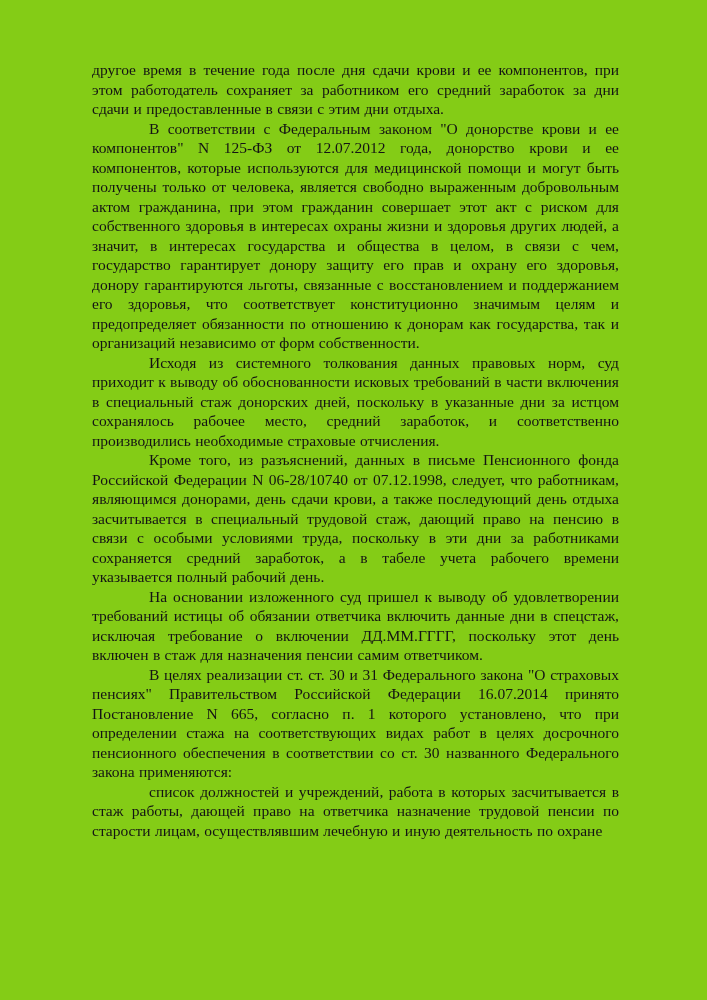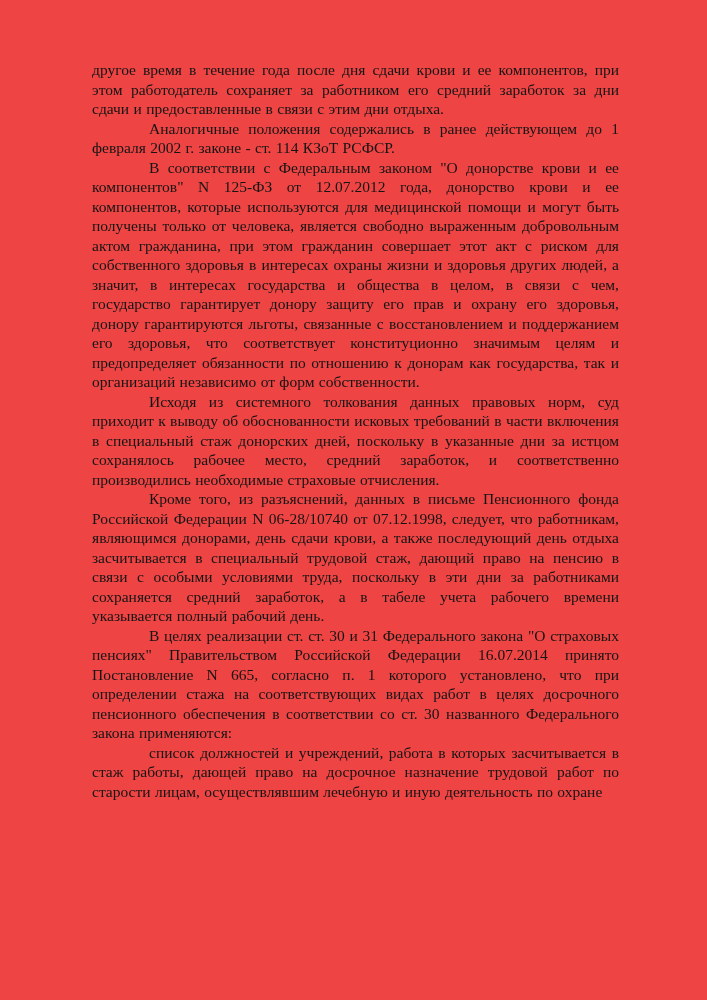--- a/index.html
+++ b/index.html
@@ -12,21 +12,21 @@
     background: #ffffff;
     position: relative;
     font-family: "Liberation Serif", "DejaVu Serif", serif;
   }
   .page {
     position: absolute;
     left: 0;
     top: 0;
     width: 707px;
     height: 1000px;
-    background: #ef4444;
+    background: #84cc16;
     overflow: hidden;
   }
   .text-block {
     position: absolute;
     left: 92px;
     top: 60px;
     width: 527px;
     color: #141414;
     font-size: 15.5px;
     line-height: 19.5px;
@@ -42,20 +42,20 @@
   .para.no-indent {
     text-indent: 0;
   }
 </style>
 </head>
 <body>
 
 <div class="page">
   <div class="text-block">
     <p class="para no-indent">другое время в течение года после дня сдачи крови и ее компонентов, при этом работодатель сохраняет за работником его средний заработок за дни сдачи и предоставленные в связи с этим дни отдыха.</p>
-    <p class="para">Аналогичные положения содержались в ранее действующем до 1 февраля 2002 г. законе - ст. 114 КЗоТ РСФСР.</p>
     <p class="para">В соответствии с Федеральным законом "О донорстве крови и ее компонентов" N 125-ФЗ от 12.07.2012 года, донорство крови и ее компонентов, которые используются для медицинской помощи и могут быть получены только от человека, является свободно выраженным добровольным актом гражданина, при этом гражданин совершает этот акт с риском для собственного здоровья в интересах охраны жизни и здоровья других людей, а значит, в интересах государства и общества в целом, в связи с чем, государство гарантирует донору защиту его прав и охрану его здоровья, донору гарантируются льготы, связанные с восстановлением и поддержанием его здоровья, что соответствует конституционно значимым целям и предопределяет обязанности по отношению к донорам как государства, так и организаций независимо от форм собственности.</p>
     <p class="para">Исходя из системного толкования данных правовых норм, суд приходит к выводу об обоснованности исковых требований в части включения в специальный стаж донорских дней, поскольку в указанные дни за истцом сохранялось рабочее место, средний заработок, и соответственно производились необходимые страховые отчисления.</p>
     <p class="para">Кроме того, из разъяснений, данных в письме Пенсионного фонда Российской Федерации N 06-28/10740 от 07.12.1998, следует, что работникам, являющимся донорами, день сдачи крови, а также последующий день отдыха засчитывается в специальный трудовой стаж, дающий право на пенсию в связи с особыми условиями труда, поскольку в эти дни за работниками сохраняется средний заработок, а в табеле учета рабочего времени указывается полный рабочий день.</p>
+    <p class="para">На основании изложенного суд пришел к выводу об удовлетворении требований истицы об обязании ответчика включить данные дни в спецстаж, исключая требование о включении ДД.ММ.ГГГГ, поскольку этот день включен в стаж для назначения пенсии самим ответчиком.</p>
     <p class="para">В целях реализации ст. ст. 30 и 31 Федерального закона "О страховых пенсиях" Правительством Российской Федерации 16.07.2014 принято Постановление N 665, согласно п. 1 которого установлено, что при определении стажа на соответствующих видах работ в целях досрочного пенсионного обеспечения в соответствии со ст. 30 названного Федерального закона применяются:</p>
-    <p class="para">список должностей и учреждений, работа в которых засчитывается в стаж работы, дающей право на досрочное назначение трудовой работ по старости лицам, осуществлявшим лечебную и иную деятельность по охране</p>
+    <p class="para">список должностей и учреждений, работа в которых засчитывается в стаж работы, дающей право на ответчика назначение трудовой пенсии по старости лицам, осуществлявшим лечебную и иную деятельность по охране</p>
   </div>
 </div>
 
 </body></html>

